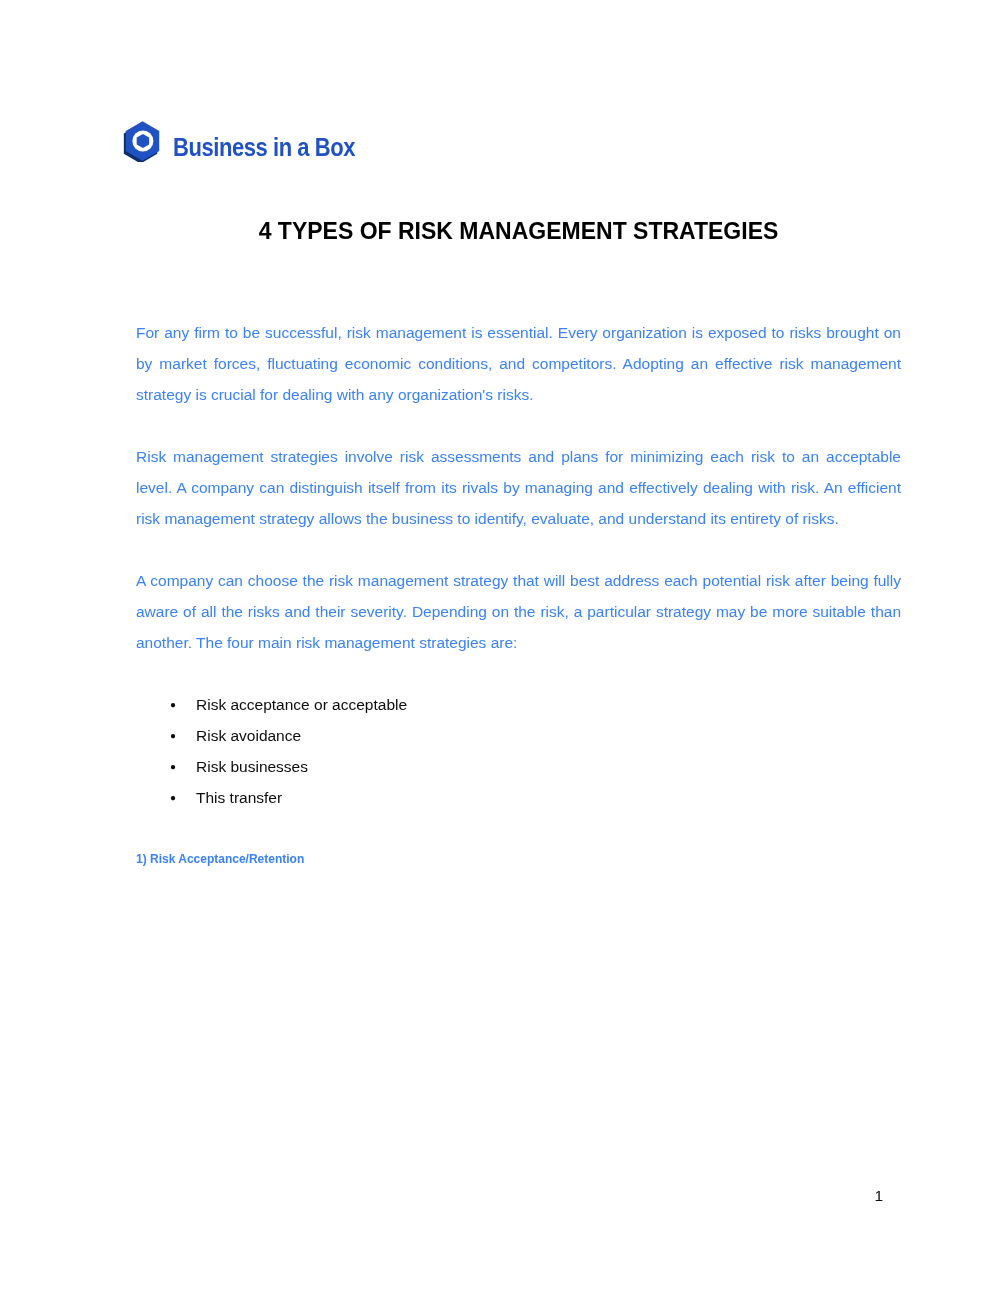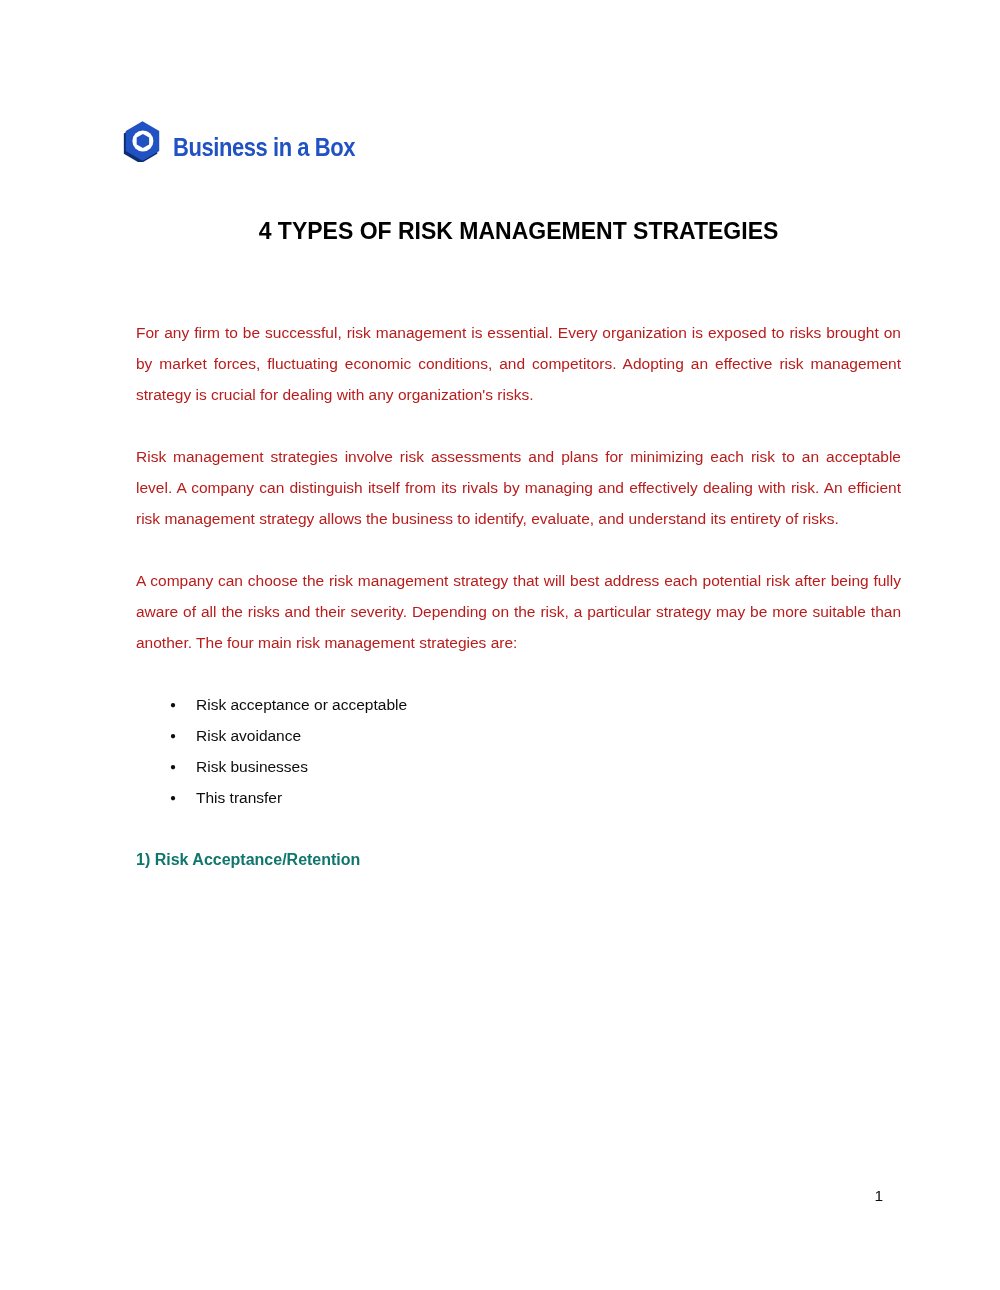--- a/index.html
+++ b/index.html
@@ -56,21 +56,21 @@
     font-weight: bold;
     text-align: center;
     margin: 0 0 73px 0;
     color: #000000;
   }
   .doc p {
     font-size: 15.5px;
     line-height: 31px;
     text-align: justify;
     margin: 0 0 31px 0;
-    color: #b91c1c;
+    color: #3b82f6;
   }
   ul.strategy-list {
     list-style: none;
     margin: 0 0 31px 0;
     padding: 0 0 0 60px;
   }
   ul.strategy-list li {
     position: relative;
     font-size: 15.5px;
     line-height: 31px;
@@ -78,25 +78,25 @@
   }
   .bullet-dot {
     position: absolute;
     left: -26px;
     top: 0;
     font-size: 10px;
     line-height: 31px;
     color: #0d0d0d;
   }
   h2.section-heading {
-    font-size: 16px;
+    font-size: 12px;
     line-height: 31px;
     font-weight: bold;
     margin: 0 0 34px 0;
-    color: #0f766e;
+    color: #3b82f6;
   }
 
   
   .page-number {
     position: absolute;
     top: 1186px;
     right: 117px;
     font-size: 15.5px;
     line-height: 20px;
     color: #0d0d0d;

